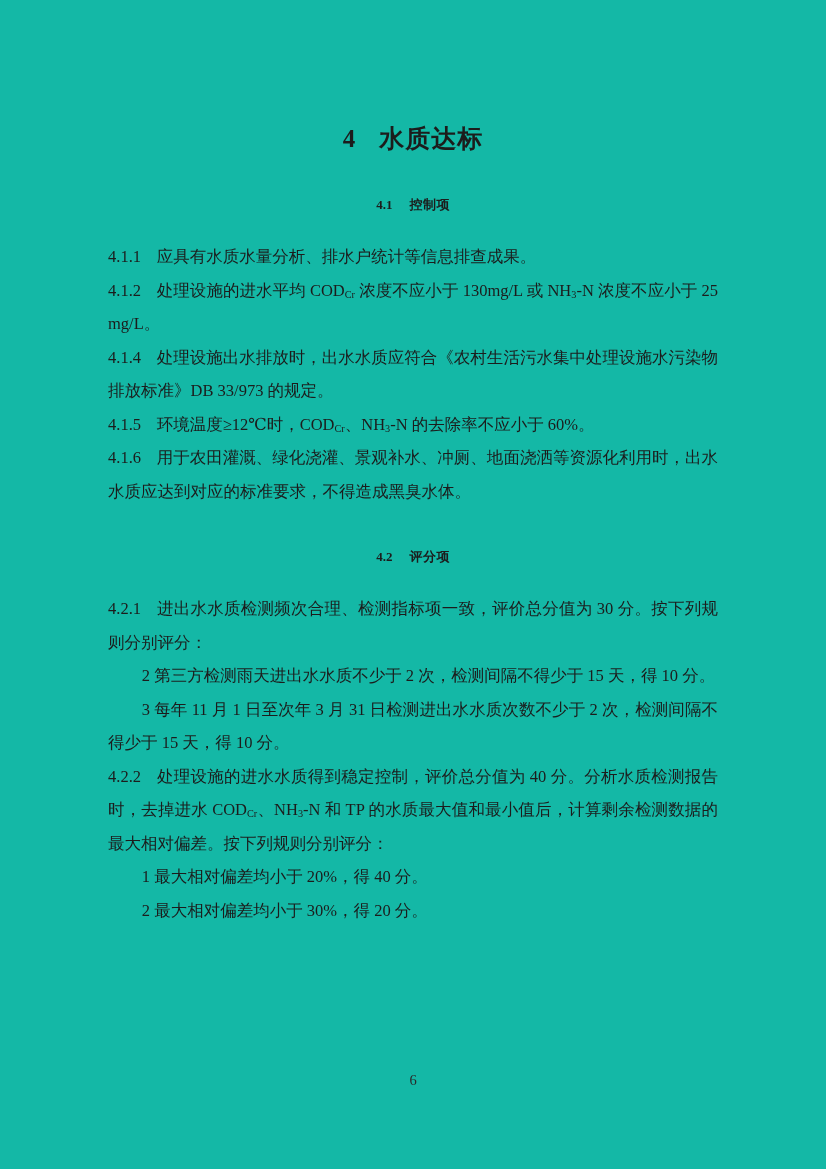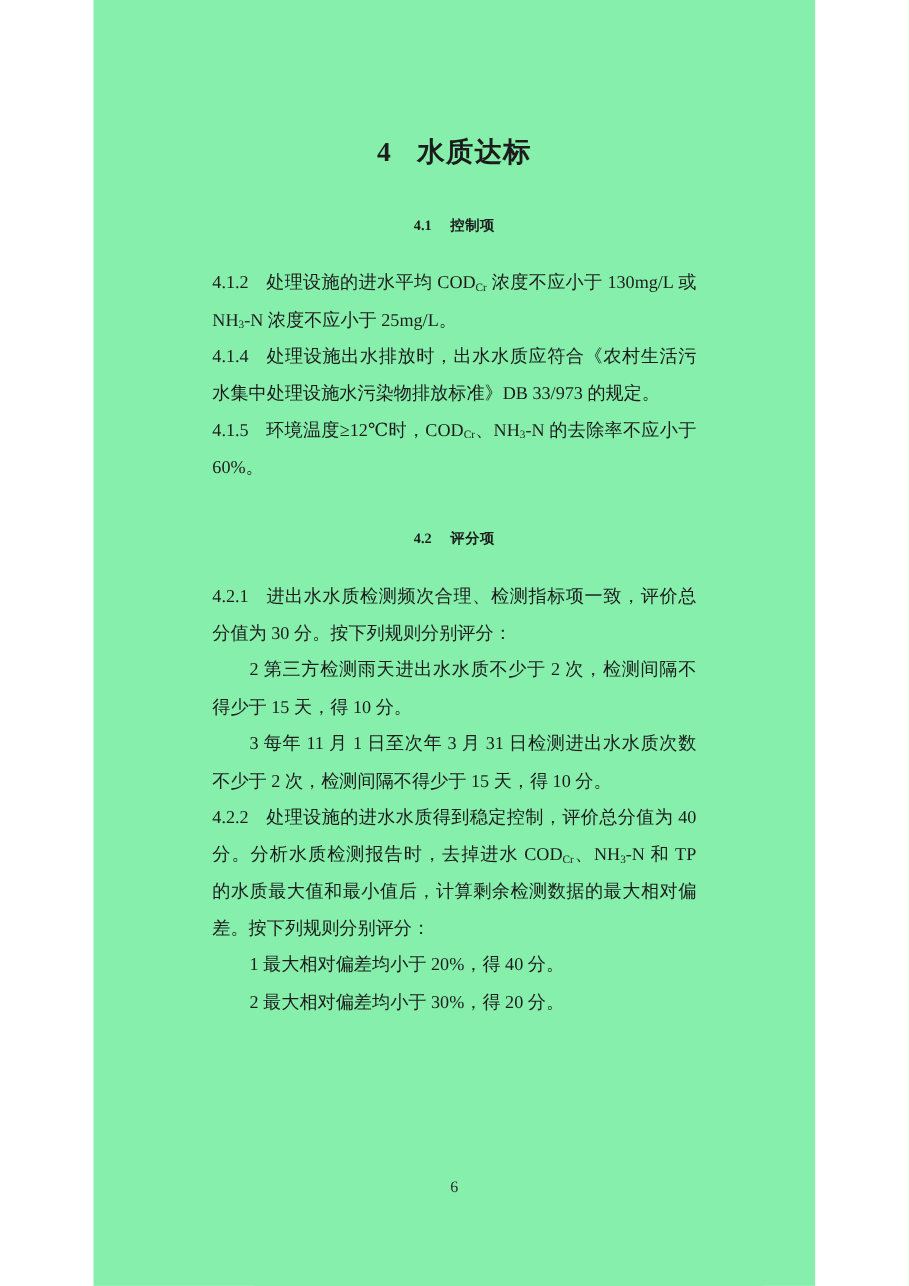--- a/index.html
+++ b/index.html
@@ -1,21 +1,21 @@
 <!DOCTYPE html>
 <html lang="zh"><head>
 <meta charset="utf-8">
 <style>
   html, body { margin: 0; padding: 0; background: #ffffff; }
   .page {
     position: relative;
-    width: 656px;
+    width: 826px;
     height: 1169px;
     margin: 0 auto;
-    background: #86efac;
+    background: #14b8a6;
     color: #1c1c1c;
     font-family: "Liberation Serif", "DejaVu Serif", serif;
     overflow: hidden;
   }
   .content {
     padding: 0 108px 0 108px; 
   }
   .chapter-title {
     padding-top: 122px;
     text-align: center;
@@ -58,23 +58,25 @@
 </head>
 <body>
 
 <div class="page">
   <div class="content">
     <div class="chapter-title">
       <span class="h-num">4</span><span>水质达标</span>
     </div>
     <div>
         <div class="section-heading"><span class="h-num">4.1</span><span>控制项</span></div>
+        <p class="para"><span class="clause-num">4.1.1</span><span>应具有水质水量分析、排水户统计等信息排查成果。</span></p>
         <p class="para"><span class="clause-num">4.1.2</span><span>处理设施的进水平均 COD<sub>Cr</sub> 浓度不应小于 130mg/L 或 NH<sub>3</sub>-N 浓度不应小于 25mg/L。</span></p>
         <p class="para"><span class="clause-num">4.1.4</span><span>处理设施出水排放时，出水水质应符合《农村生活污水集中处理设施水污染物排放标准》DB 33/973 的规定。</span></p>
         <p class="para"><span class="clause-num">4.1.5</span><span>环境温度≥12℃时，COD<sub>Cr</sub>、NH<sub>3</sub>-N 的去除率不应小于 60%。</span></p>
+        <p class="para"><span class="clause-num">4.1.6</span><span>用于农田灌溉、绿化浇灌、景观补水、冲厕、地面浇洒等资源化利用时，出水水质应达到对应的标准要求，不得造成黑臭水体。</span></p>
         <div class="section-heading"><span class="h-num">4.2</span><span>评分项</span></div>
         <p class="para"><span class="clause-num">4.2.1</span><span>进出水水质检测频次合理、检测指标项一致，评价总分值为 30 分。按下列规则分别评分：</span></p>
         <p class="para indent"><span>2 第三方检测雨天进出水水质不少于 2 次，检测间隔不得少于 15 天，得 10 分。</span></p>
         <p class="para indent"><span>3 每年 11 月 1 日至次年 3 月 31 日检测进出水水质次数不少于 2 次，检测间隔不得少于 15 天，得 10 分。</span></p>
         <p class="para"><span class="clause-num">4.2.2</span><span>处理设施的进水水质得到稳定控制，评价总分值为 40 分。分析水质检测报告时，去掉进水 COD<sub>Cr</sub>、NH<sub>3</sub>-N 和 TP 的水质最大值和最小值后，计算剩余检测数据的最大相对偏差。按下列规则分别评分：</span></p>
         <p class="para indent"><span>1 最大相对偏差均小于 20%，得 40 分。</span></p>
         <p class="para indent"><span>2 最大相对偏差均小于 30%，得 20 分。</span></p>
       </div>
   </div>
   <div class="page-number">6</div>

